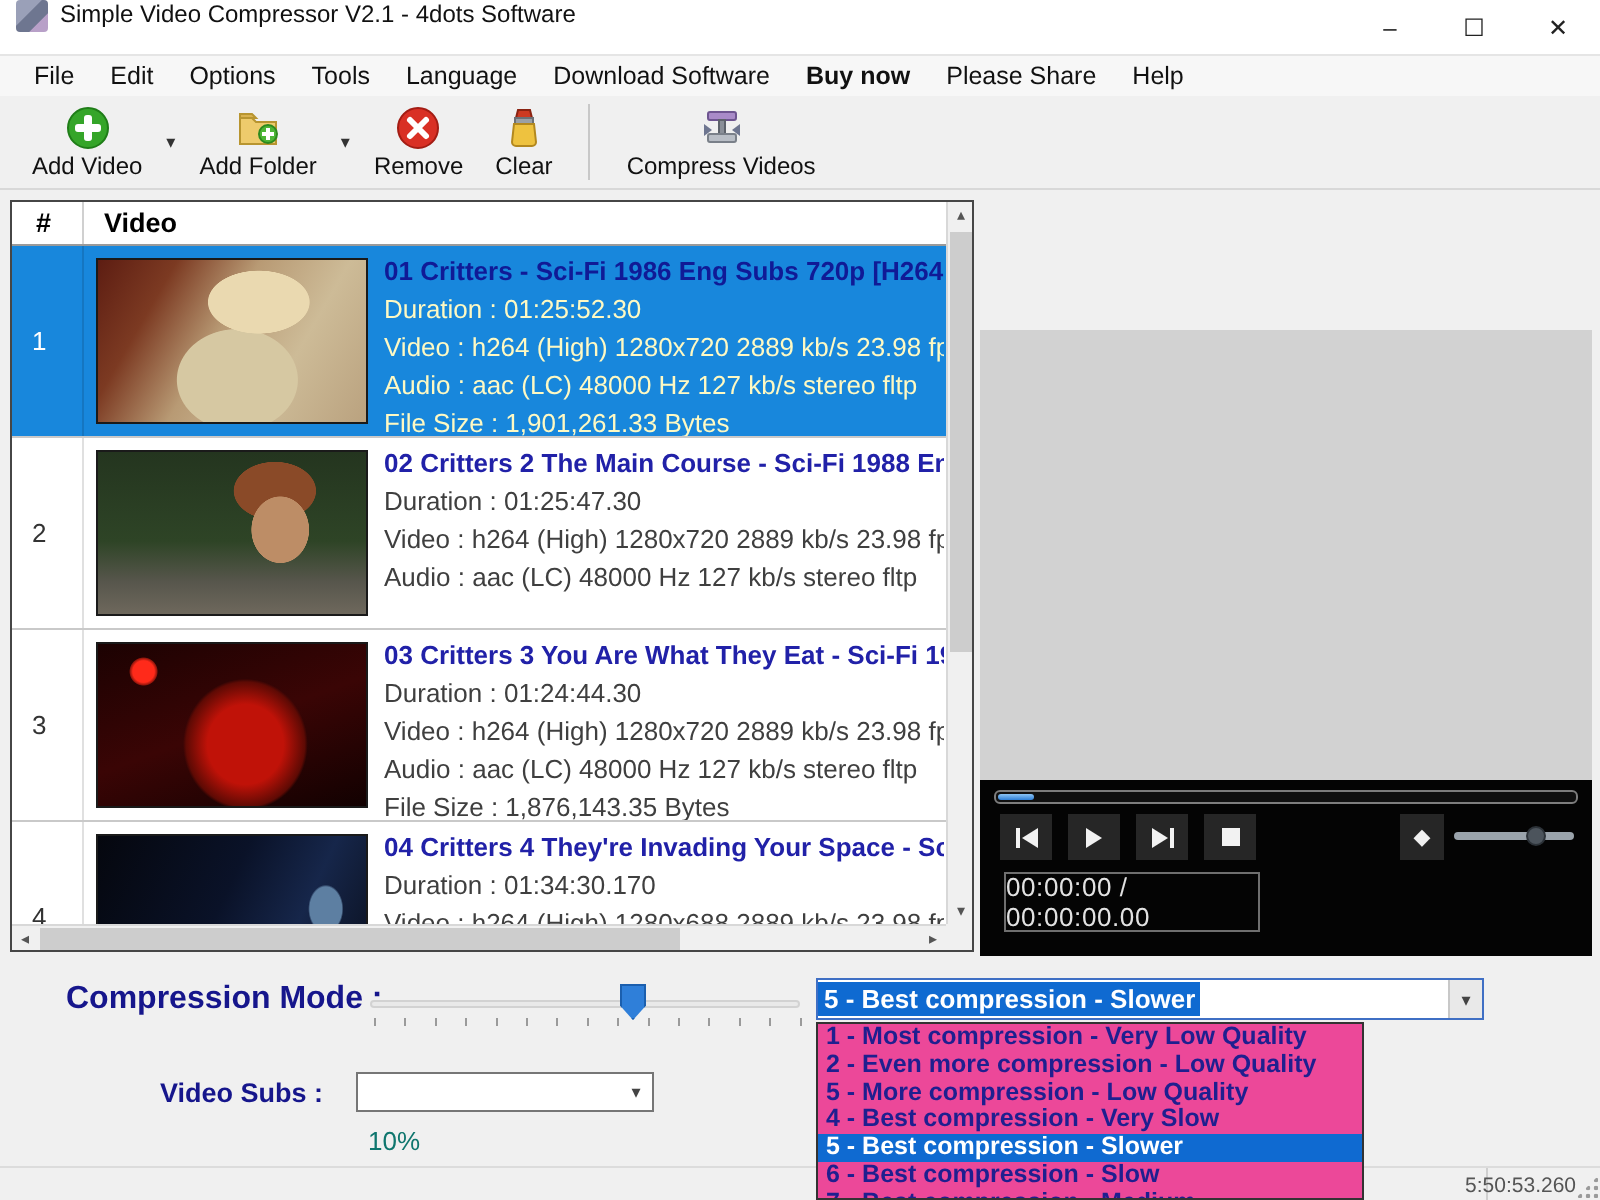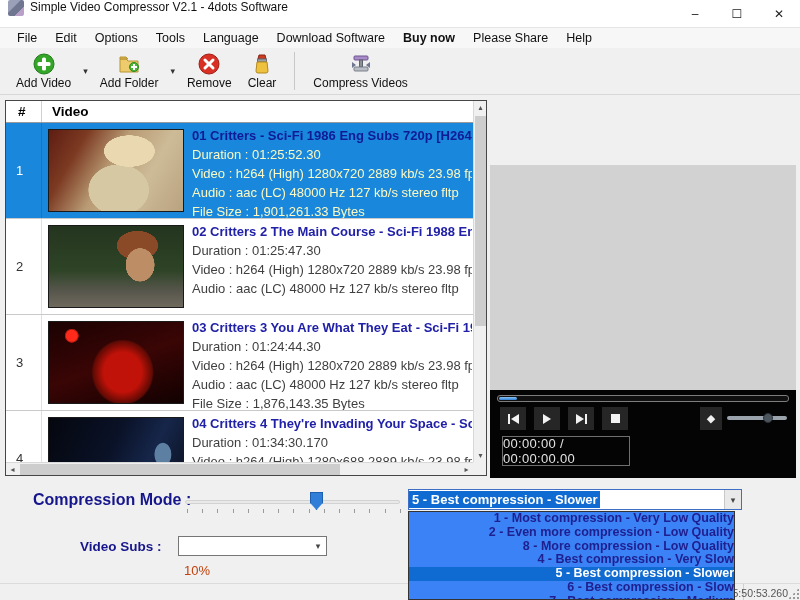--- a/index.html
+++ b/index.html
@@ -111,26 +111,26 @@
   .slider-ticks { position:absolute; left:187px; top:509px; width:214px; height:4px;
     background-image:repeating-linear-gradient(90deg,#9a9a9a 0 1px,transparent 1px 15.2px); }
   .combo { position:absolute; left:408px; top:489px; width:334px; height:21px; background:#fff;
     border:1px solid #3f6fc4; display:flex; align-items:center; }
   .combo-text { font-size:13px; font-weight:bold; color:#fff; background:#0f6ad1;
     padding:1px 2px 1px 3px; white-space:nowrap; }
   .combo-arrow { margin-left:auto; width:17px; height:19px; background:#e9e9e9; border-left:1px solid #c8c8c8;
     display:flex; align-items:center; justify-content:center; font-size:9px; color:#444; }
   .vs-combo { position:absolute; left:178px; top:536px; width:149px; height:20px; background:#fff;
     border:1px solid #767676; display:flex; align-items:center; }
-  .vs-text { font-size:13px; color:#c2410c; padding-left:5px;margin-top:48px; }
+  .vs-text { font-size:13px; color:#0f766e; padding-left:5px;margin-top:48px; }
   .vs-arrow { margin-left:auto; width:16px; display:flex; align-items:center; justify-content:center;
     font-size:9px; color:#444; }
   
-  .ddlist { position:absolute; left:408px; top:511px; width:327px; height:89px; background:#3b82f6;
-    border:1px solid #333; overflow:hidden; z-index:20;text-align:right; }
+  .ddlist { position:absolute; left:408px; top:511px; width:274px; height:89px; background:#ec4899;
+    border:1px solid #333; overflow:hidden; z-index:20; }
   .dd-item { height:13.8px; line-height:13.8px; font-size:12.5px; font-weight:bold; color:#1f1f8f;
     padding-left:4px; white-space:nowrap; }
   .dd-item.hl { background:#0f6ad1; color:#fff; }
   
   .statusbar { position:absolute; left:0; top:583px; width:800px; height:17px; background:#f0f0f0;
     border-top:1px solid #dcdcdc; }
   .status-right { position:absolute; left:743px; top:0; width:57px; height:17px;
     border-left:1px solid #cfcfcf; display:flex; align-items:center; justify-content:flex-end;
     padding-right:12px; }
   .status-time { font-size:10.5px; color:#555; white-space:nowrap; }
@@ -330,20 +330,20 @@
   <div class="statusbar">
     <div class="status-right">
       <span class="status-time">5:50:53.260</span>
     </div>
     <div class="grip"></div>
   </div>
 
   <div class="ddlist">
     <div class="dd-item">1 - Most compression - Very Low Quality</div>
     <div class="dd-item">2 - Even more compression - Low Quality</div>
-    <div class="dd-item">8 - More compression - Low Quality</div>
+    <div class="dd-item">5 - More compression - Low Quality</div>
     <div class="dd-item">4 - Best compression - Very Slow</div>
     <div class="dd-item hl">5 - Best compression - Slower</div>
     <div class="dd-item">6 - Best compression - Slow</div>
     <div class="dd-item">7 - Best compression - Medium</div>
   </div>
 
 </div>
 
 </body></html>

